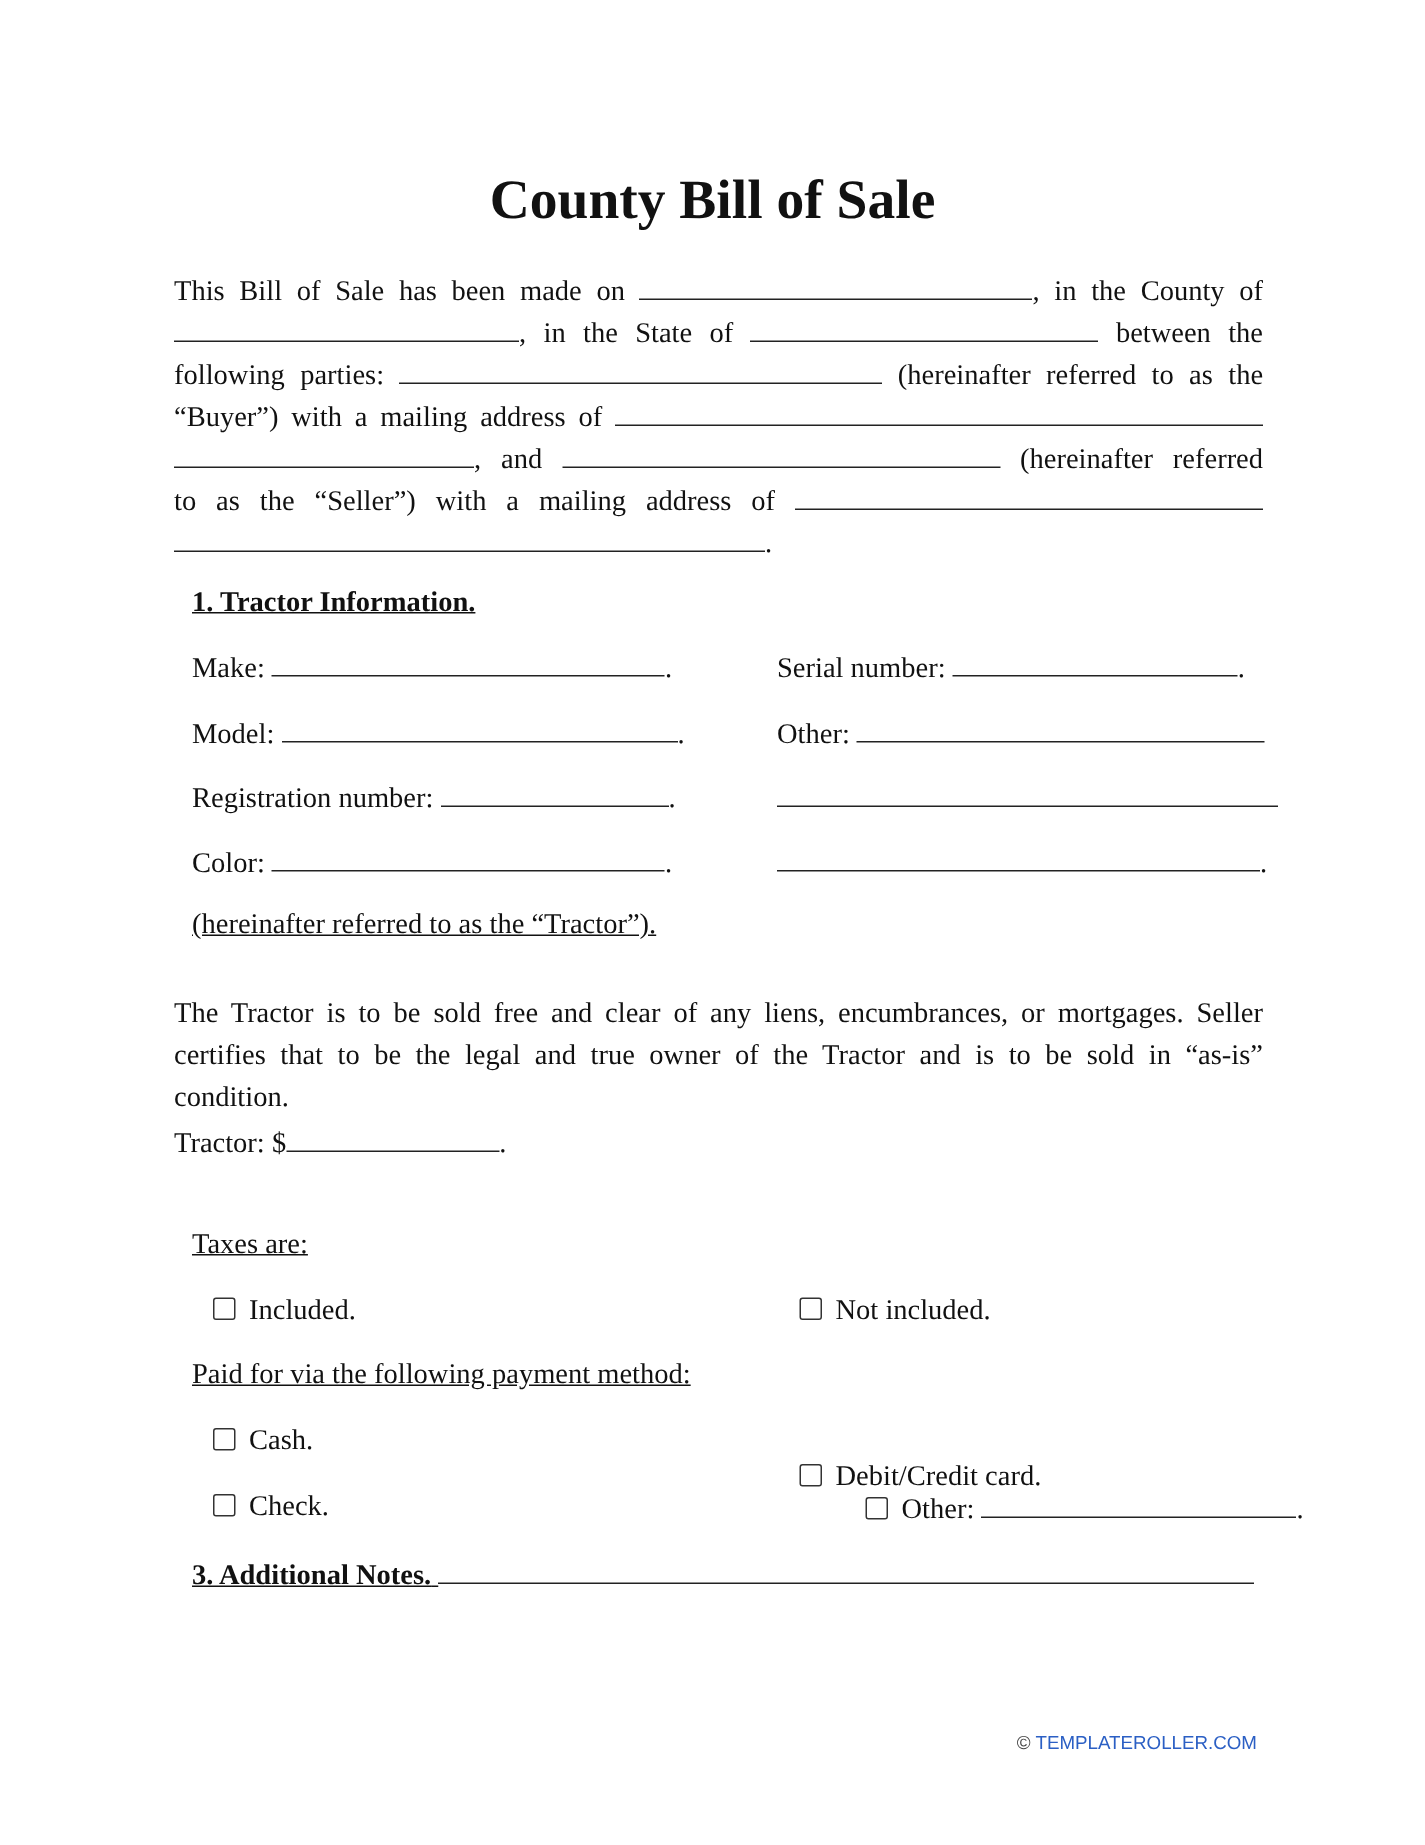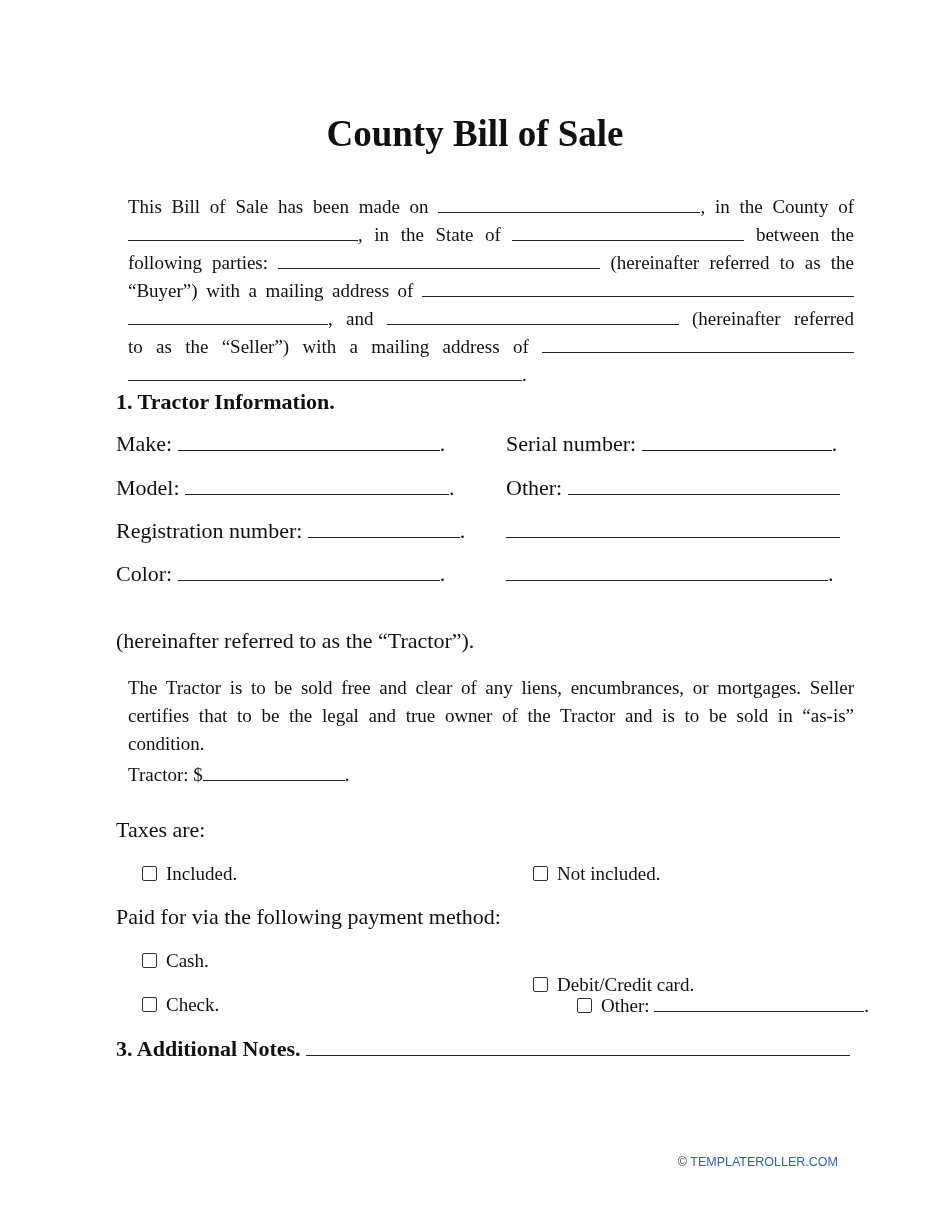--- a/index.html
+++ b/index.html
@@ -1,23 +1,23 @@
 <!DOCTYPE html>
 <html><head>
 <meta charset="utf-8">
 <style>
   html, body { margin: 0; padding: 0; background: #ffffff; }
   body { width: 950px; height: 1230px; position: relative; font-family: "Liberation Serif", serif; color: #111; }
   .page { position: absolute; left: 112px; top: 0; width: 726px; }
   .title { position: absolute; top: 112px; left: 0; width: 726px; text-align: center; font-size: 37px; font-weight: bold; margin: 0; }
-  .para { position: absolute; left: 0; width: 726px; font-size: 19px; line-height: 28px; text-align: justify; margin: 16px; }
+  .para { position: absolute; left: 0; width: 726px; font-size: 19px; line-height: 28px; text-align: justify; margin: 4px; }
   .line { display: block; white-space: nowrap; text-align: justify; text-align-last: justify; }
   .line.last { text-align-last: left; }
   .blank { display: inline-block; border-bottom: 1px solid #222; height: 18px; vertical-align: baseline; }
-  .row { position: absolute; left: 4px; width: 726px; font-size: 22px; line-height: 24px; white-space: nowrap; }
+  .row { position: absolute; left: 16px; width: 726px; font-size: 19px; line-height: 24px; white-space: nowrap; text-decoration: underline; }
   .col-left { position: absolute; left: 0; }
   .col-right { position: absolute; left: 390px; }
   .bold { font-weight: bold; }
   .cb { position: absolute; font-size: 19px; line-height: 24px; white-space: nowrap; }
   .box { display: inline-block; width: 13px; height: 13px; border: 1.3px solid #333; border-radius: 2px; vertical-align: -1px; margin-right: 9px; }
   .footer { position: absolute; right: 112px; top: 1155px; font-family: "Liberation Sans", sans-serif; font-size: 12.5px; color: #2b5fc4; }
   .footer .copy { color: #444; }
 </style>
 </head>
 <body>
@@ -73,21 +73,21 @@
   <div class="row" style="top:519px;">
     <span class="col-left"><span>Registration number:</span> <span class="blank" style="width:152px;"></span><span>.</span></span>
     <span class="col-right"><span class="blank" style="width:334px;"></span></span>
   </div>
 
   <div class="row" style="top:562px;">
     <span class="col-left"><span>Color:</span> <span class="blank" style="width:262px;"></span><span>.</span></span>
     <span class="col-right"><span class="blank" style="width:322px;"></span><span>.</span></span>
   </div>
 
-  <div class="row" style="top:605px;margin-top:24px;">(hereinafter referred to as the “Tractor”).</div>
+  <div class="row" style="top:605px;">(hereinafter referred to as the “Tractor”).</div>
 
   <div class="para" style="top:658px;">
     <span class="line">The Tractor is to be sold free and clear of any liens, encumbrances, or mortgages. Seller</span>
     <span class="line">certifies that to be the legal and true owner of the Tractor and is to be sold in “as-is”</span>
     <span class="line last">condition.</span>
   </div>
 
   <div class="para" style="top:745px;">
     <span class="line last"><span>Tractor: $</span><span class="blank" style="width:142px;"></span><span>.</span></span>
   </div>

